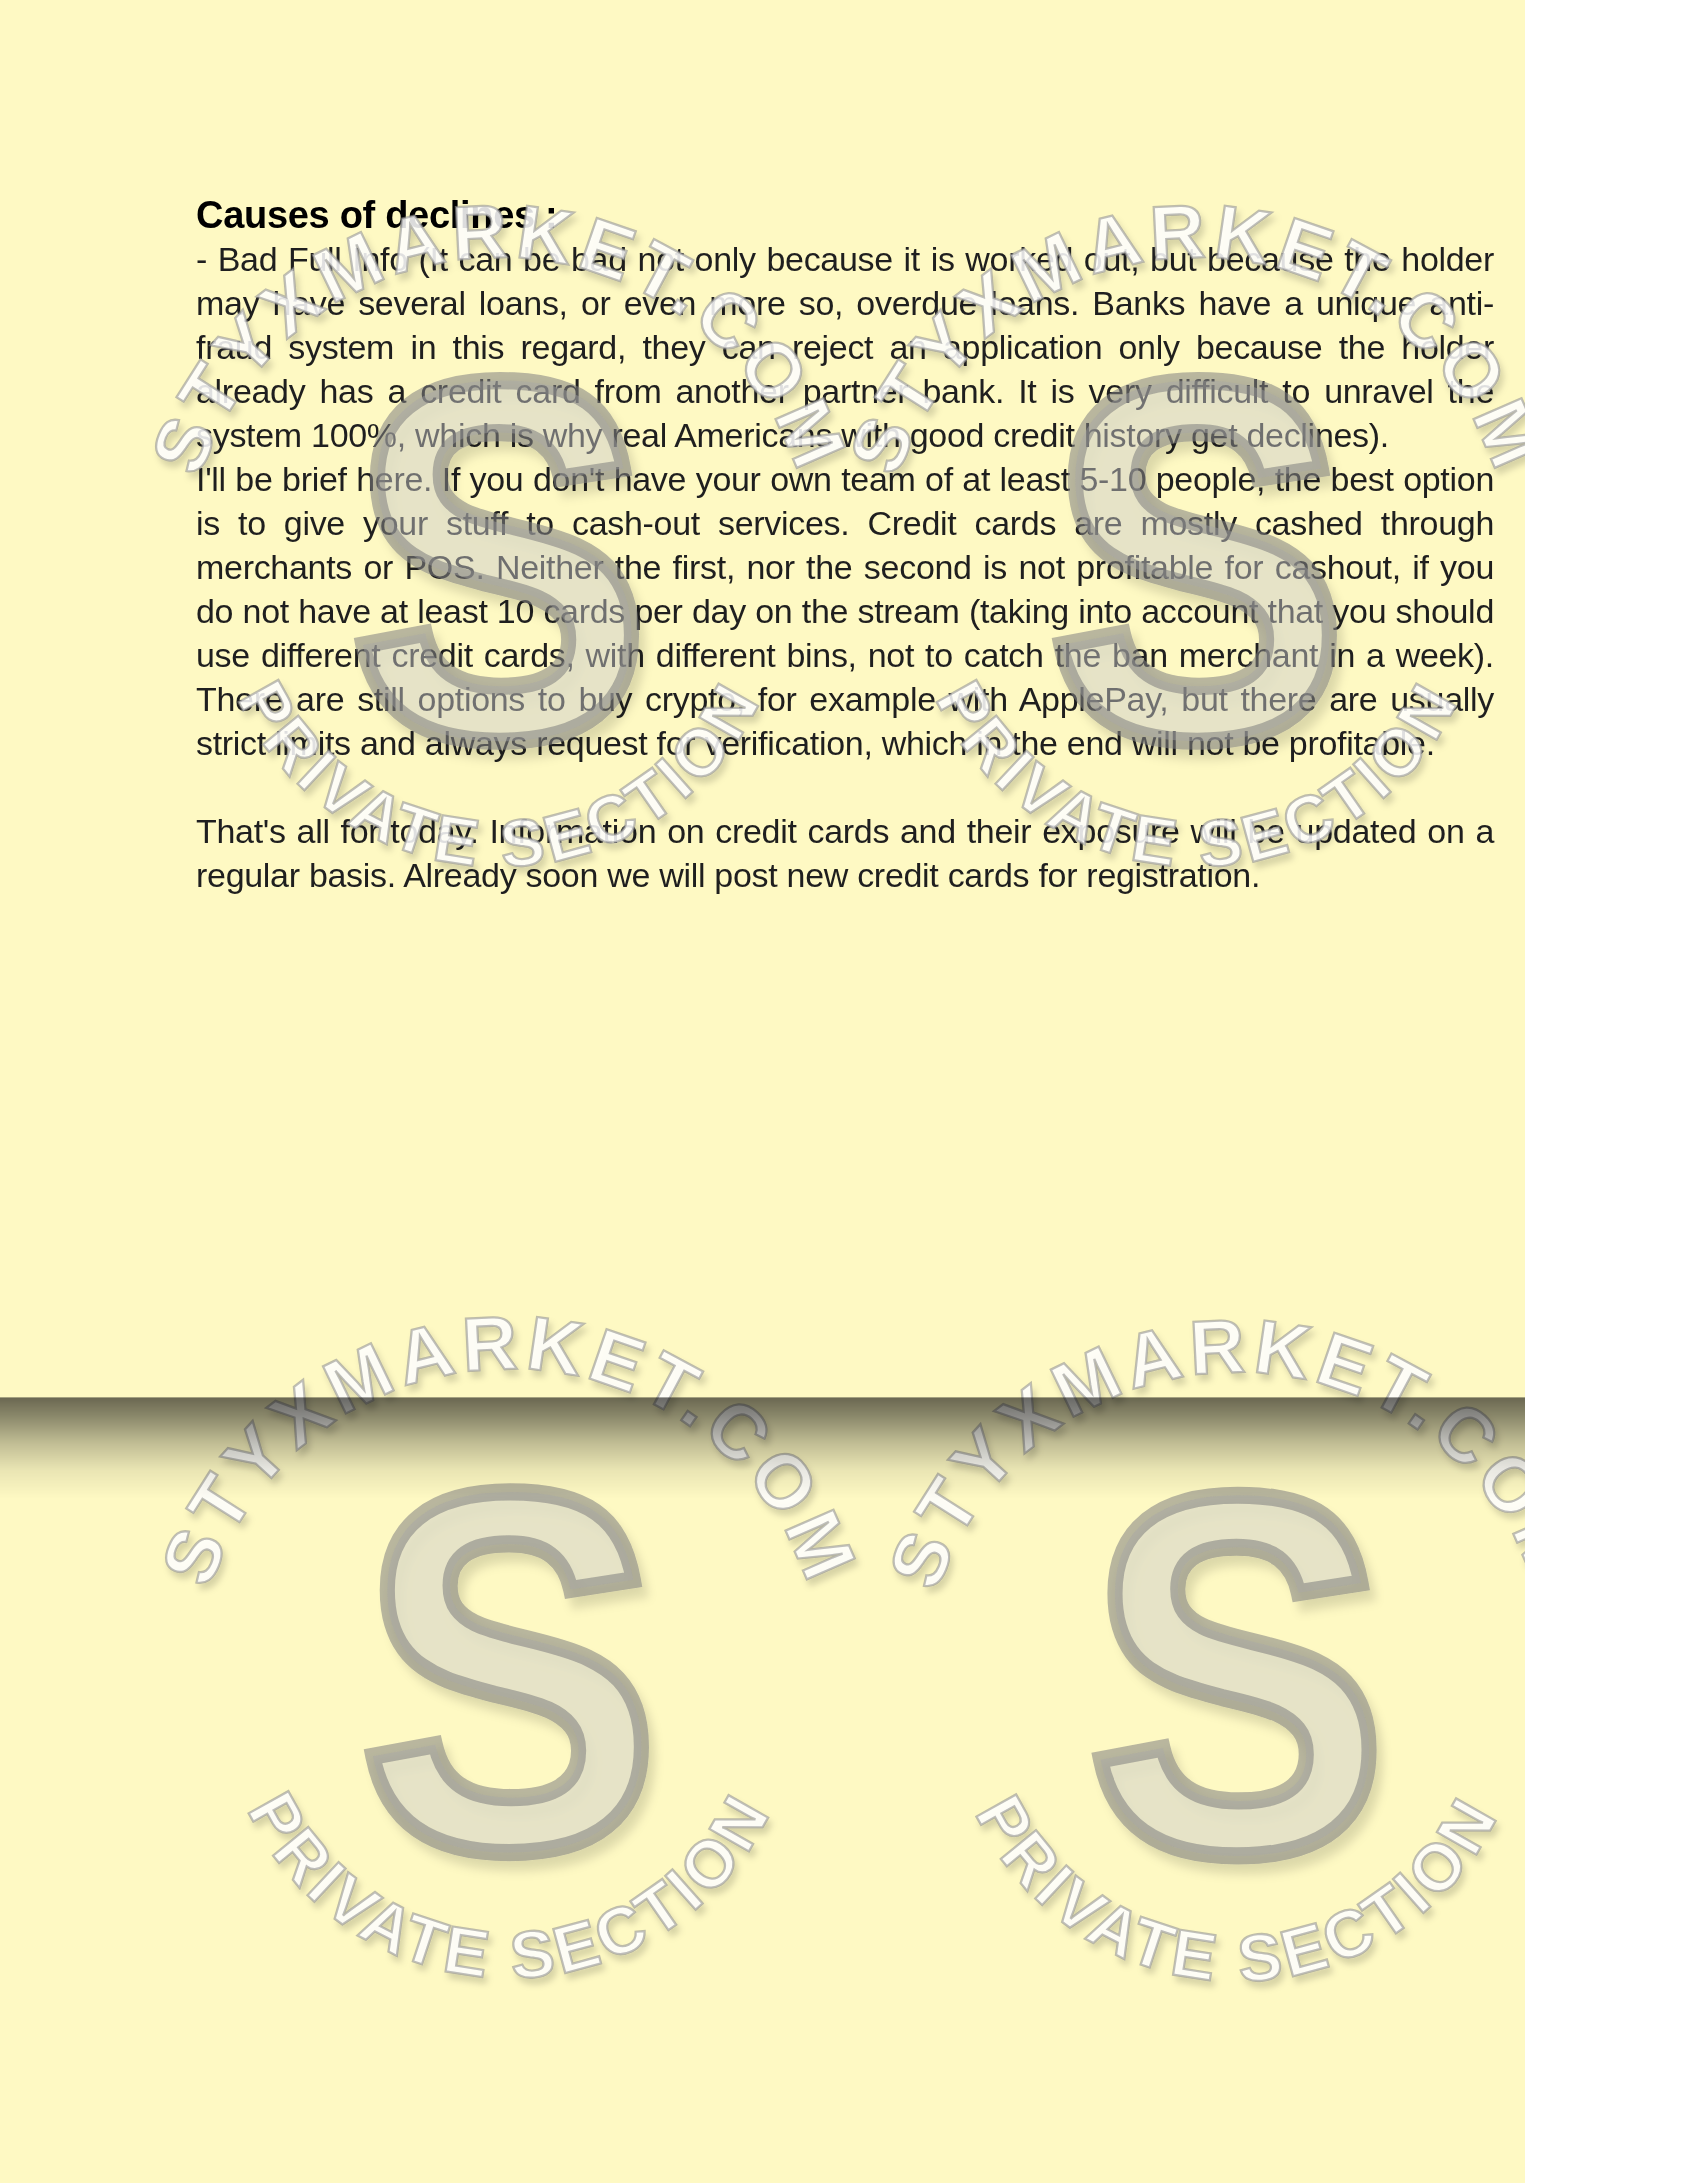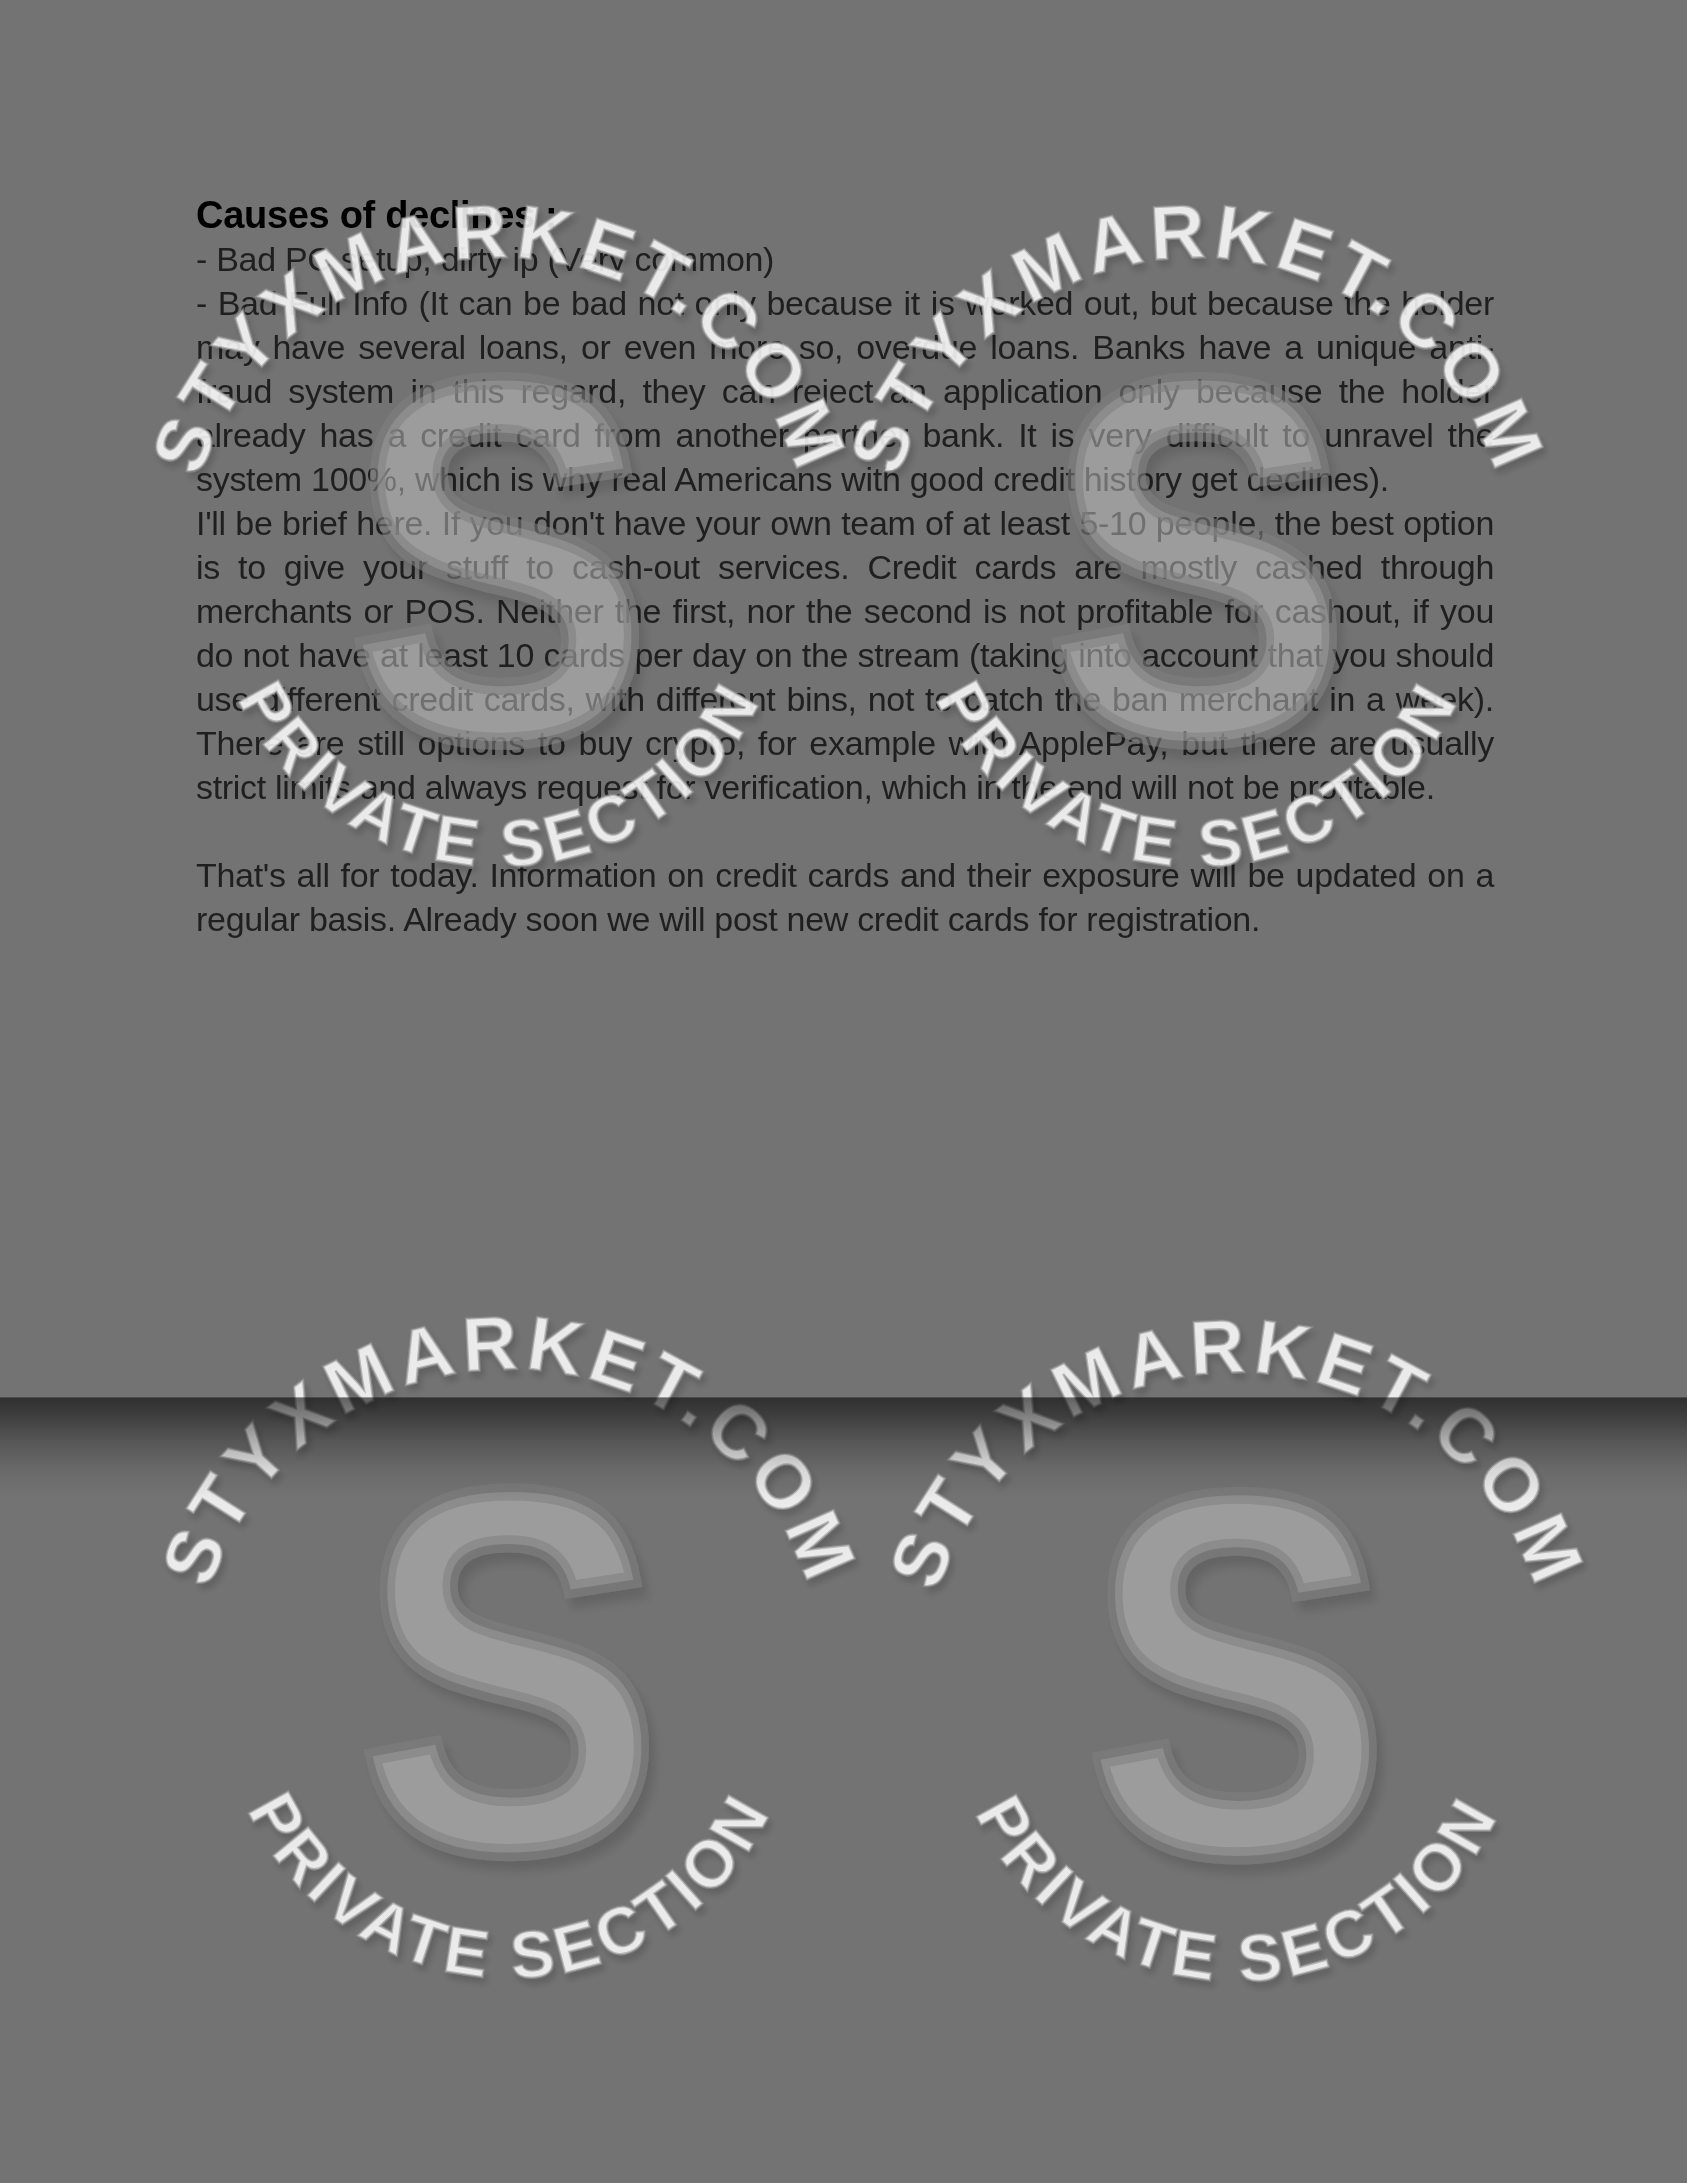--- a/index.html
+++ b/index.html
@@ -2,23 +2,23 @@
 <html style="font-size:10.6px"><head>
 <meta charset="utf-8">
 <style>
   html, body {
     margin: 0;
     padding: 0;
     background: #ffffff;
   }
   .page {
     position: relative;
-    width: 1687px;
+    width: 1525px;
     height: 2183px;
-    background: #737373;
+    background: #fef9c3;
     overflow: hidden;
     font-family: "Liberation Sans", sans-serif;
   }
 
   
   .text-col {
     position: absolute;
     left: 196px;
     top: 193px;
     width: 1298px;
@@ -89,21 +89,20 @@
       rgba(0, 0, 0, 0.00) 100%);
   }
 </style>
 </head>
 <body>
 
 <div class="page">
 
   <div class="text-col">
     <p class="heading">Causes of declines :</p>
-    <p class="no-justify">- Bad PC setup, dirty ip (Very common)</p>
     <p>- Bad Full Info (It can be bad not only because it is worked out, but because the holder may have several loans, or even more so, overdue loans. Banks have a unique anti-fraud system in this regard, they can reject an application only because the holder already has a credit card from another partner bank. It is very difficult to unravel the system 100%, which is why real Americans with good credit history get declines).</p>
 
     <p>I'll be brief here. If you don't have your own team of at least 5-10 people, the best option is to give your stuff to cash-out services. Credit cards are mostly cashed through merchants or POS. Neither the first, nor the second is not profitable for cashout, if you do not have at least 10 cards per day on the stream (taking into account that you should use different credit cards, with different bins, not to catch the ban merchant in a week). There are still options to buy crypto, for example with ApplePay, but there are usually strict limits and always request for verification, which in the end will not be profitable.</p>
 
     <p class="gap-one-line">That's all for today. Information on credit cards and their exposure will be updated on a regular basis. Already soon we will post new credit cards for registration.</p>
   </div>
 
   <svg class="wm-layer" width="1687" height="2183" viewBox="0 0 2550 3300">
     <defs>
       <path id="wmArcTop" d="M -364 305 A 475 475 0 1 1 364 305" fill="none"></path>

